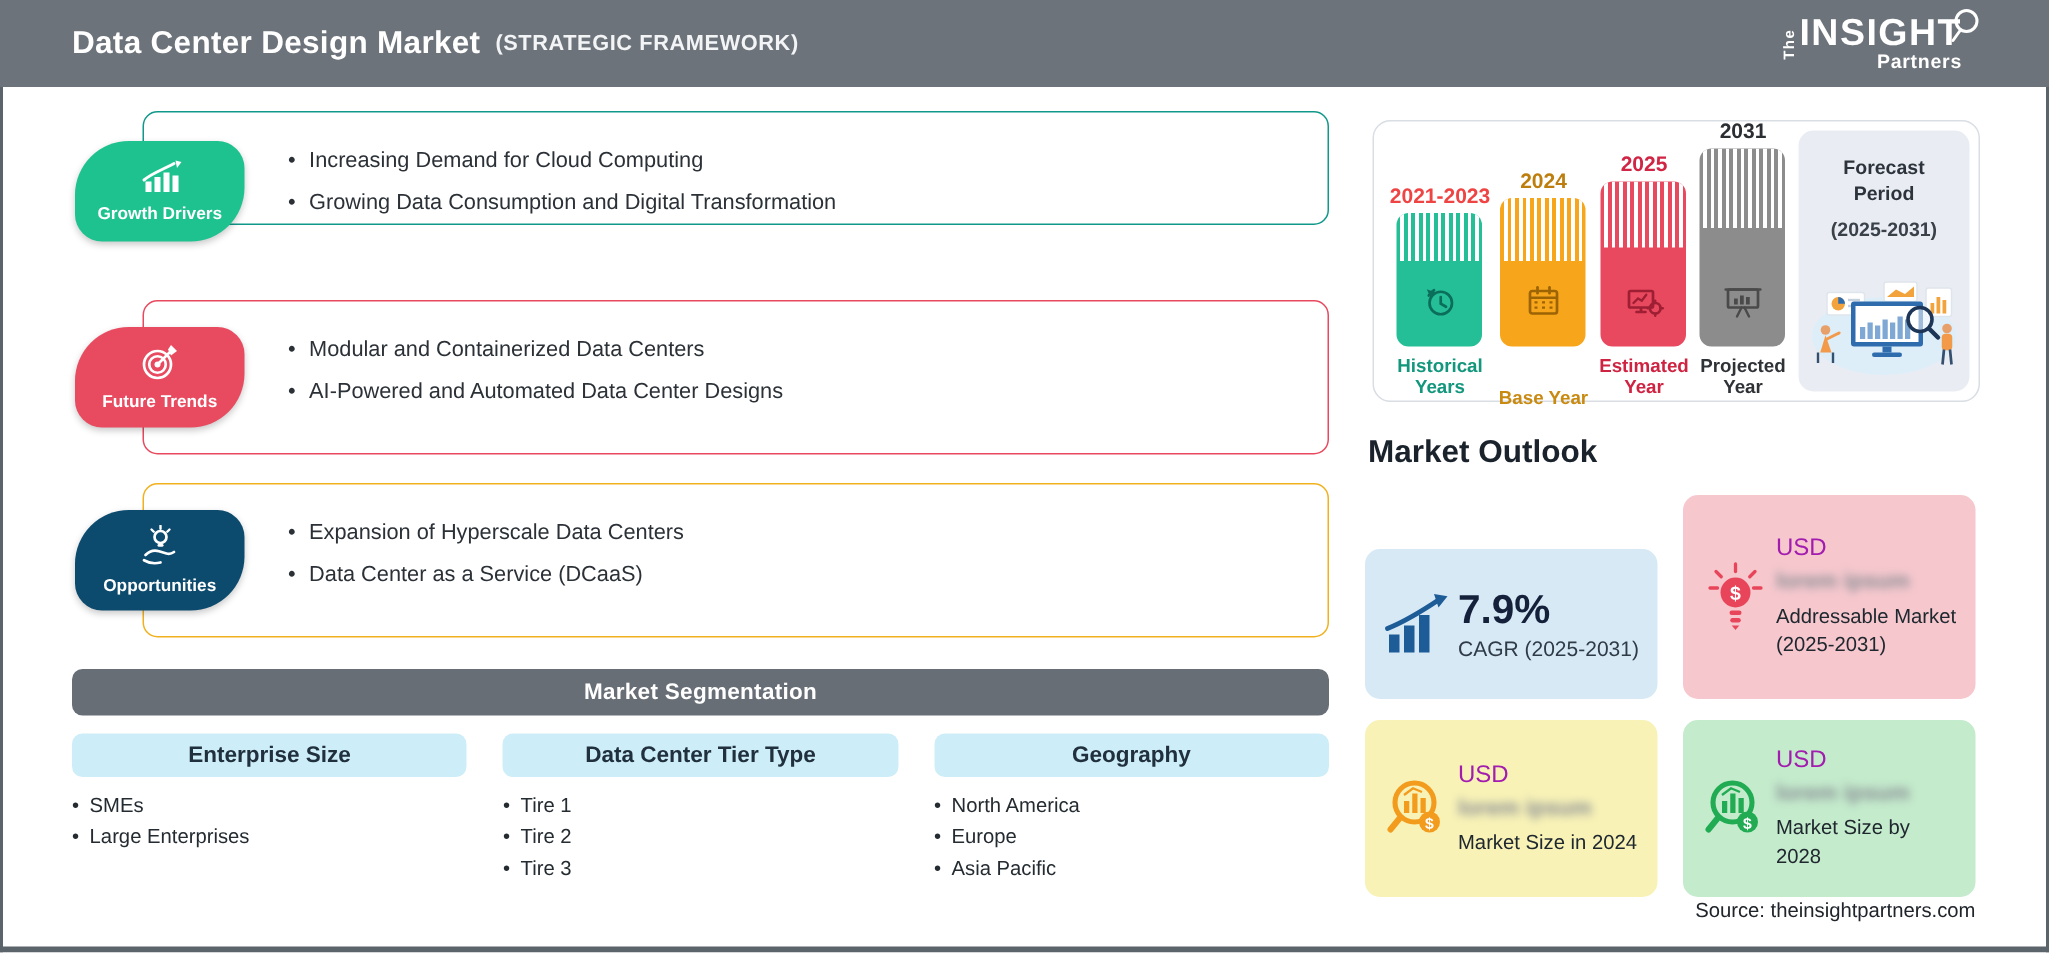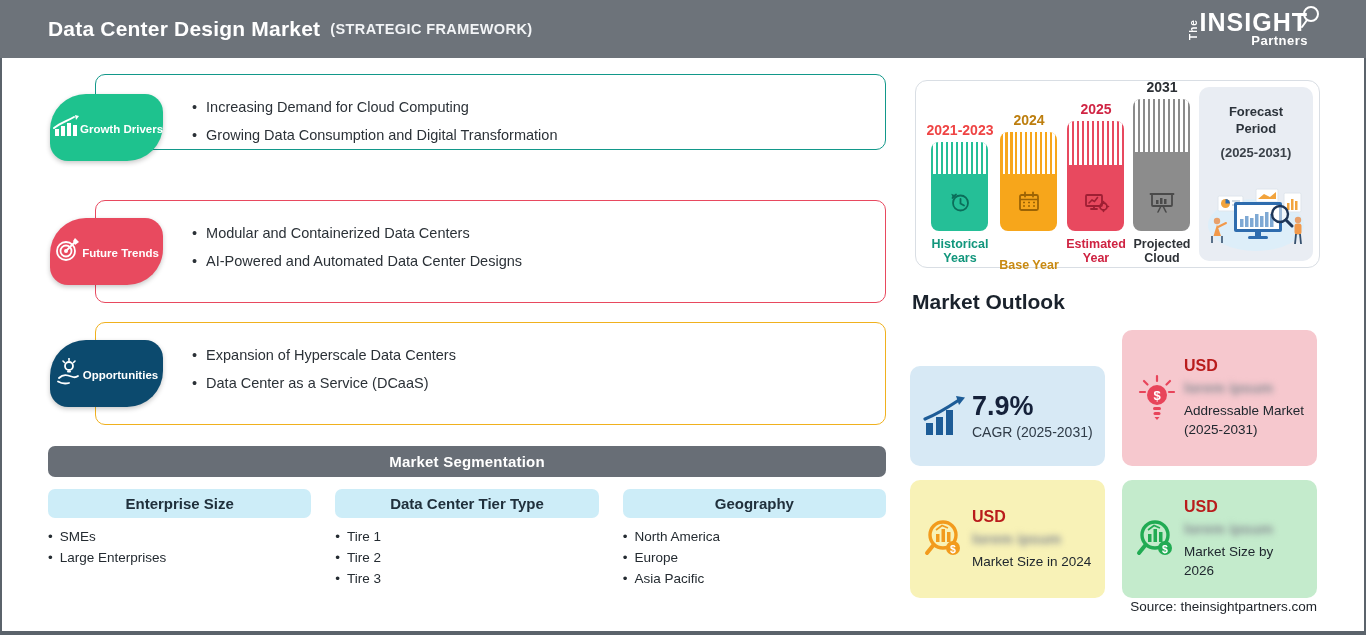--- a/index.html
+++ b/index.html
@@ -28,21 +28,21 @@
 
   
   .fw-box { position:absolute; left:95px; width:791px; background:#fff; border-radius:10px; }
   .fw-box.gd { top:74px;  height:76px; border:1.5px solid #12988a; }
   .fw-box.ft { top:200px; height:103px; border:1.5px solid #e8495f; }
   .fw-box.op { top:322px; height:103px; border:1.5px solid #f0b11e; }
   .fw-bullets { padding:18px 20px 0 96px; }
   .fw-bullets li { list-style:none; font-size:14.5px; color:#2b3137; line-height:28px; }
   .fw-bullets li::before { content:"•"; margin-right:9px; color:#2b3137; }
   .fw-badge { position:absolute; left:50px; width:113px; height:67px; z-index:3;
-              display:flex; flex-direction:row; align-items:center; justify-content:center;
+              display:flex; flex-direction:column; align-items:center; justify-content:center;
               border-radius:36px 18px 36px 18px; box-shadow:0 2px 5px rgba(0,0,0,.22); }
   .fw-badge.gd { top:94px;  background:#1ec28e; }
   .fw-badge.ft { top:218px; background:#e84a5f; }
   .fw-badge.op { top:340px; background:#0c4a6e; }
   .fw-badge-label { color:#fff; font-size:11.5px; font-weight:bold; margin-top:2px; white-space:nowrap; }
 
   
   .seg-bar { position:absolute; left:48px; top:446px; width:838px; height:31px; background:#686e76;
              border-radius:7px; display:flex; align-items:center; justify-content:center; }
   .seg-bar-title { color:#fff; font-size:15px; font-weight:bold; letter-spacing:.2px; }
@@ -87,21 +87,21 @@
            grid-template-columns:195px 195px; grid-template-rows:136px 118px; gap:14px 17px; }
   .card { border-radius:10px; display:flex; align-items:center; padding:10px 12px 10px 12px; }
   .card.c1 { background:#d7e9f5;margin-top:36px; }
   .card.c2 { background:#f6c8ce; align-items:center; }
   .card.c3 { background:#f8f2b7; }
   .card.c4 { background:#c4ebcc; }
   .card-icon { flex:0 0 46px; display:flex; justify-content:center; }
   .card-body { flex:1; padding-left:4px; }
   .card-value { font-size:27px; font-weight:800; color:#15213a; line-height:1.05; }
   .card-caption { font-size:14px; color:#2f3b47; margin-top:3px; }
-  .card-currency { font-size:16px; font-weight:bold; color:#b91c1c; }
+  .card-currency { font-size:16px; font-weight:normal; color:#a21caf; }
   .card-blurred { font-size:15px; font-weight:bold; color:#878c93; filter:blur(3px); margin:4px 0 5px; }
   .card-label { font-size:13.5px; color:#20282f; line-height:19px; max-width:122px; }
 
   .source { position:absolute; left:910px; top:599px; width:407px; text-align:right;
             font-size:13.5px; color:#20252b; }
 </style>
 </head>
 <body>
 
 <div class="header">
@@ -274,21 +274,21 @@
           </g>
           <line x1="10" y1="23" x2="13" y2="17" stroke="#4a4a4a" stroke-width="1.6" stroke-linecap="round"></line>
           <line x1="18" y1="23" x2="15" y2="17" stroke="#4a4a4a" stroke-width="1.6" stroke-linecap="round"></line>
         </svg>
     </span>
   </div>
 
   <span class="tl-name b1">Historical Years</span>
   <span class="tl-name b2">Base Year</span>
   <span class="tl-name b3">Estimated Year</span>
-  <span class="tl-name b4">Projected Cloud</span>
+  <span class="tl-name b4">Projected Year</span>
 
   <div class="tl-forecast">
     <div class="tl-forecast-line">Forecast</div>
     <div class="tl-forecast-line">Period</div>
     <div class="tl-forecast-range">(2025-2031)</div>
     <span class="tl-illus">
       <svg width="104" height="66" viewBox="0 0 104 66">
         <ellipse cx="52" cy="38" rx="48" ry="26" fill="#ddeef9"></ellipse>
         <rect x="52" y="2" width="22" height="13" rx="1.5" fill="#fff" stroke="#dfe5ec"></rect>
         <path d="M54 12 L60 7 L66 10 L72 5 L72 12 Z" fill="#f2a33c"></path>
@@ -410,21 +410,21 @@
           </g>
         <path d="M14 14 l6-4.5 6 2.5" fill="none" stroke="#21ab53" stroke-width="1.6"></path>
         <line x1="11.5" y1="29" x2="5" y2="37" stroke="#21ab53" stroke-width="4" stroke-linecap="round"></line>
         <circle cx="31" cy="32" r="7" fill="#21ab53"></circle>
         <text x="31" y="36.5" text-anchor="middle" font-family="Liberation Sans, sans-serif" font-size="10.5" font-weight="bold" fill="#fff">$</text>
       </svg>
     </span>
     <div class="card-body">
       <div class="card-currency">USD</div>
       <div class="card-blurred">lorem ipsum</div>
-      <div class="card-label">Market Size by 2026</div>
+      <div class="card-label">Market Size by 2028</div>
     </div>
   </div>
 </div>
 
 <div class="source">Source: theinsightpartners.com</div>
 
 <div class="frame-left"></div>
 <div class="frame-right"></div>
 <div class="frame-bottom"></div>
 

